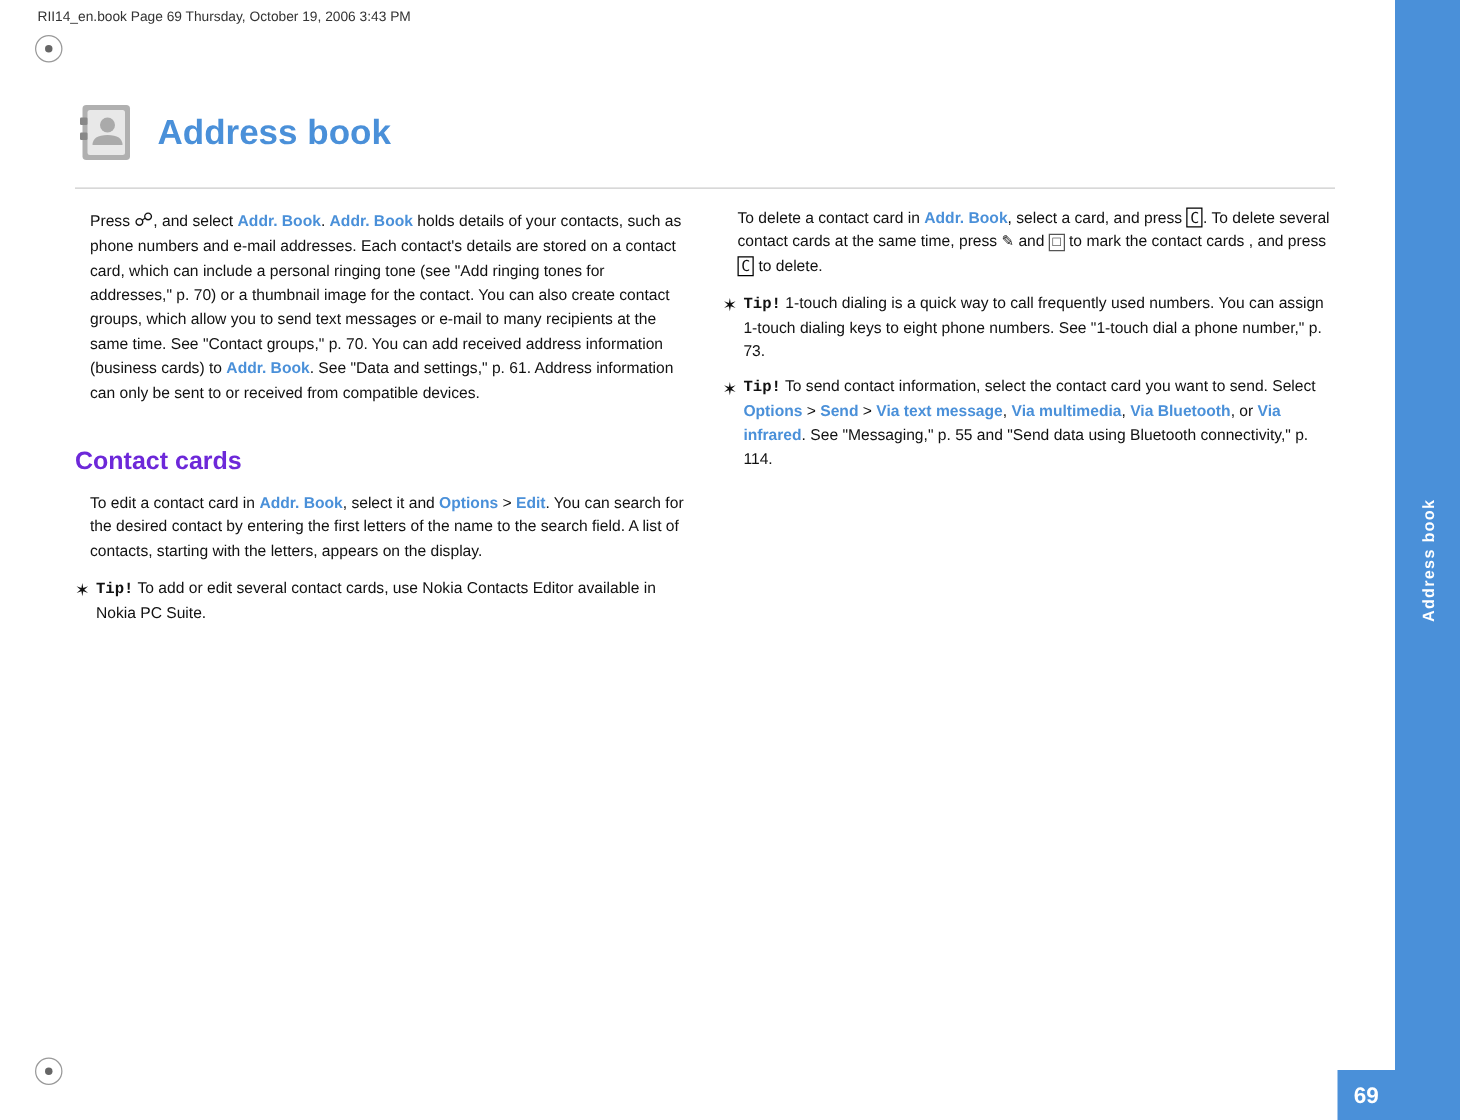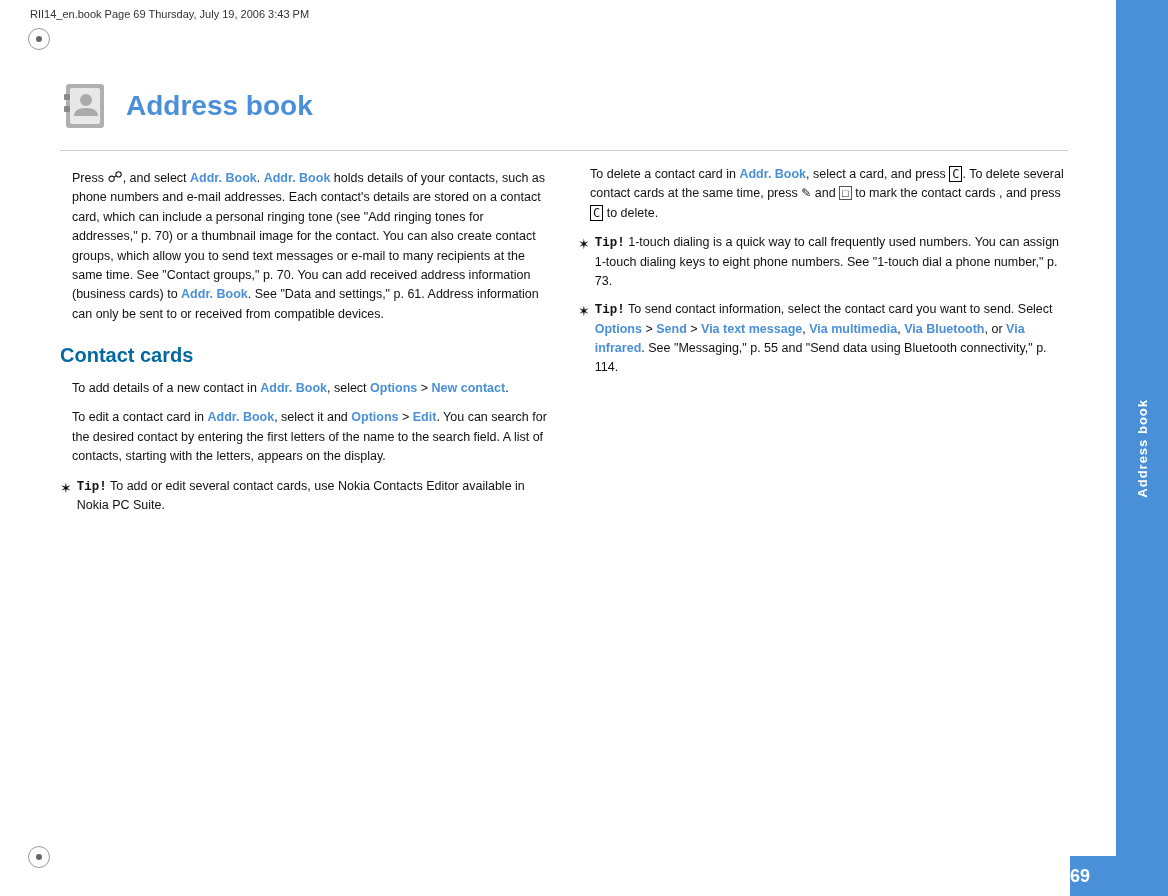--- a/index.html
+++ b/index.html
@@ -74,21 +74,21 @@
     
     .page-number-box {
       position: absolute;
       right: 52px;
       bottom: 0;
       width: 46px;
       height: 40px;
       background: #4a90d9;
       display: flex;
       align-items: center;
-      justify-content: flex-start;
+      justify-content: center;
     }
     .page-number {
       color: #fff;
       font-size: 18px;
       font-weight: bold;
     }
 
     
     .main-content {
       position: absolute;
@@ -128,22 +128,22 @@
     .left-col, .right-col {
       font-size: 12.5px;
       line-height: 1.55;
       color: #111;
     }
 
     
     .section-heading {
       font-size: 20px;
       font-weight: bold;
-      color: #0369a1;
-      margin-top: 16px;
+      color: #6d28d9;
+      margin-top: 30px;
       margin-bottom: 8px;
     }
 
     
     .link {
       color: #4a90d9;
       font-weight: bold;
     }
 
     
@@ -189,21 +189,21 @@
   </style>
 </head>
 <body>
 
 <div class="reg-mark rm-tl"></div>
 <div class="reg-mark rm-tr"></div>
 <div class="reg-mark rm-bl"></div>
 <div class="reg-mark rm-br"></div>
 
 <div class="top-bar">
-  <span>RII14_en.book  Page 69  Thursday, July 19, 2006  3:43 PM</span>
+  <span>RII14_en.book  Page 69  Thursday, October 19, 2006  3:43 PM</span>
 </div>
 
 <div class="right-sidebar">
   <span class="sidebar-label">Address book</span>
 </div>
 
 <div class="page-number-box">
   <span class="page-number">69</span>
 </div>
 
@@ -226,23 +226,20 @@
 
   <div class="two-col">
 
     <div class="left-col">
       <p>
         Press <span style="font-size:15px;">☍</span>, and select <span class="link">Addr. Book</span>. <span class="link">Addr. Book</span> holds details of your contacts, such as phone numbers and e-mail addresses. Each contact's details are stored on a contact card, which can include a personal ringing tone (see "Add ringing tones for addresses," p. 70) or a thumbnail image for the contact. You can also create contact groups, which allow you to send text messages or e-mail to many recipients at the same time. See "Contact groups," p. 70. You can add received address information (business cards) to <span class="link">Addr. Book</span>. See "Data and settings," p. 61. Address information can only be sent to or received from compatible devices.
       </p>
 
       <div class="section-heading">Contact cards</div>
 
-      <p>
-        To add details of a new contact in <span class="link">Addr. Book</span>, select <span class="link">Options</span> &gt; <span class="link">New contact</span>.
-      </p>
 
       <p>
         To edit a contact card in <span class="link">Addr. Book</span>, select it and <span class="link">Options</span> &gt; <span class="link">Edit</span>. You can search for the desired contact by entering the first letters of the name to the search field. A list of contacts, starting with the letters, appears on the display.
       </p>
 
       <div class="tip-block">
         <span class="tip-icon sun-icon">✶</span>
         <span class="tip-content">
           <span class="tip-label">Tip!</span> To add or edit several contact cards, use Nokia Contacts Editor available in Nokia PC Suite.
         </span>

